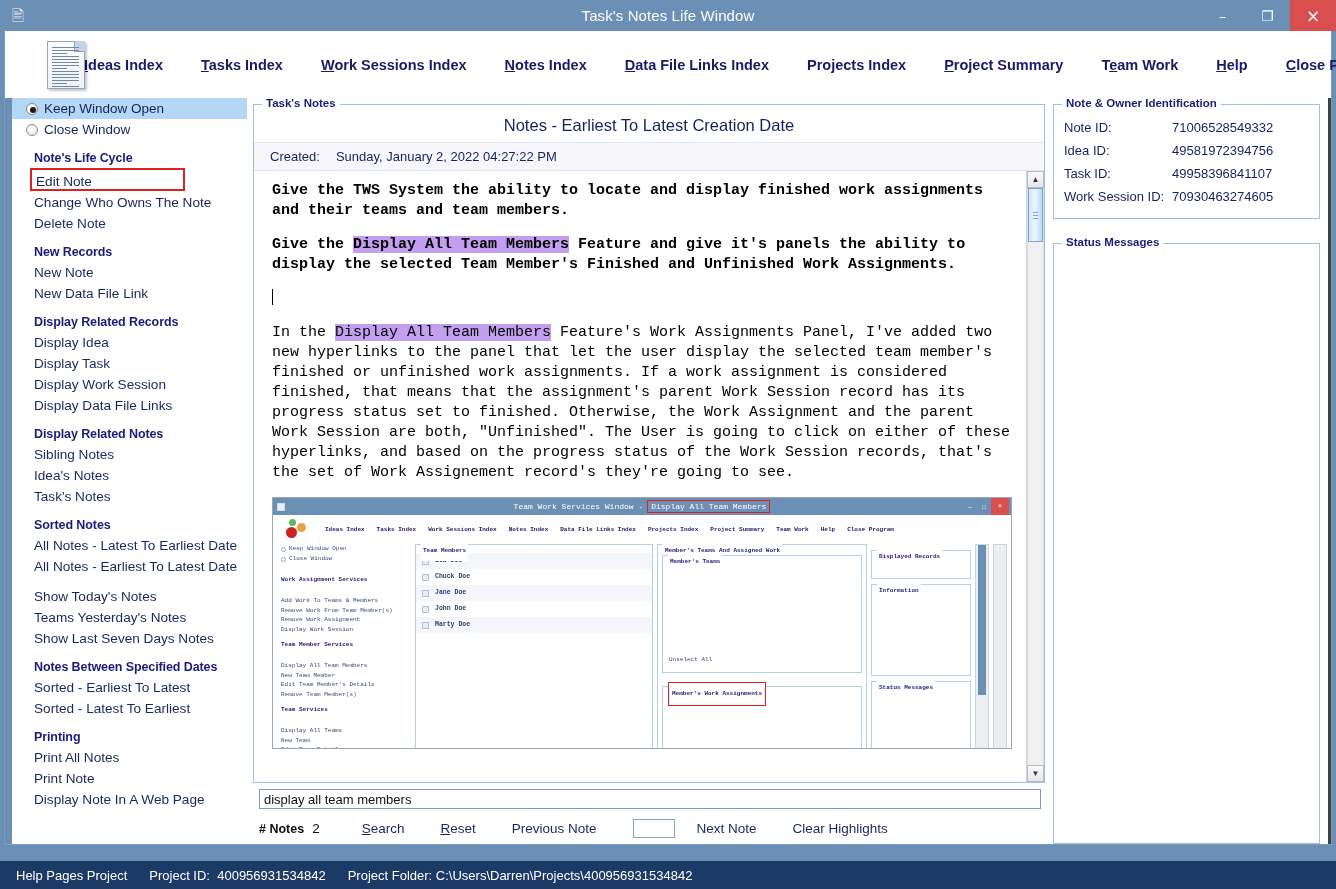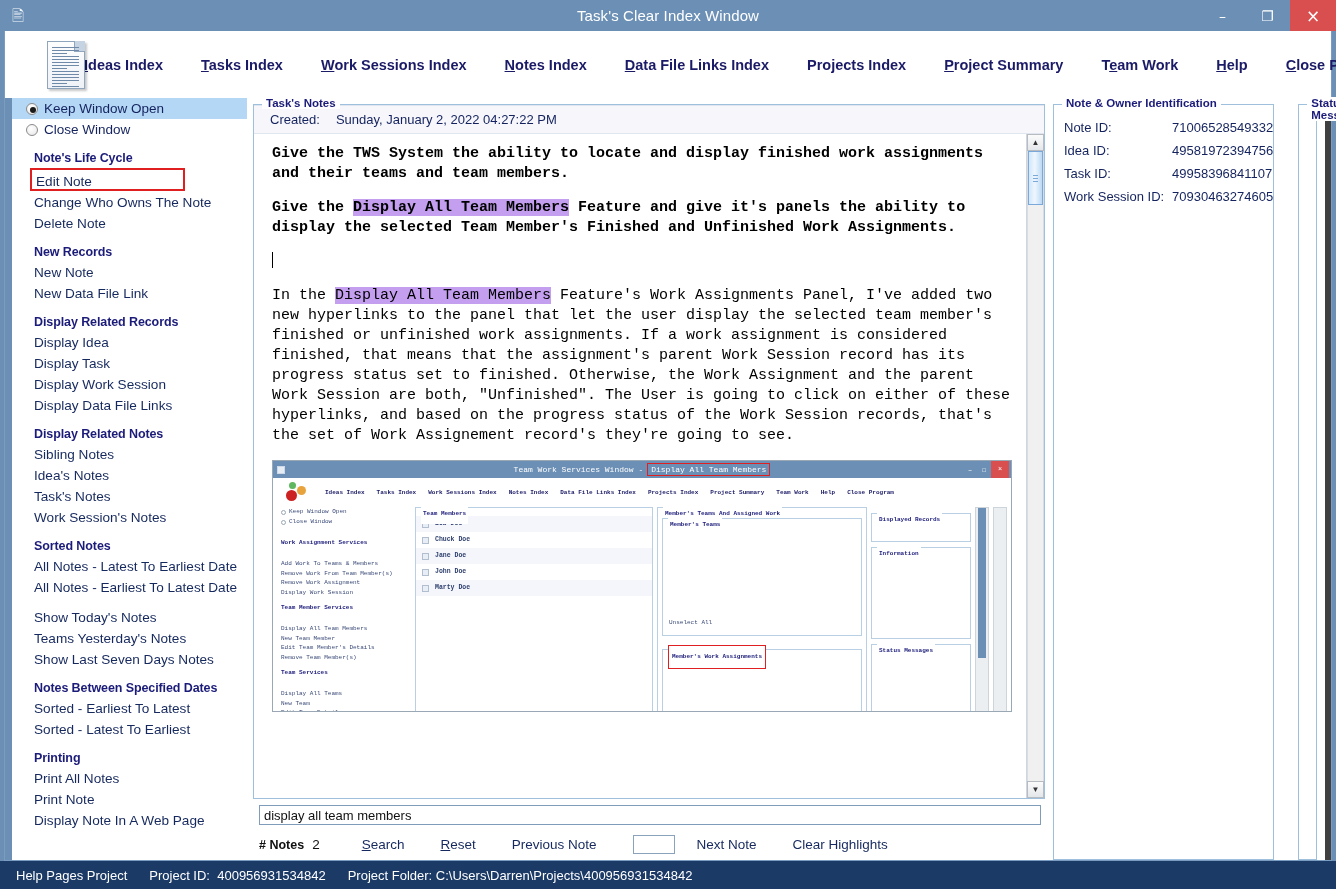--- a/index.html
+++ b/index.html
@@ -35,21 +35,21 @@
   }
   .win-buttons { margin-left: auto; display: flex; height: 31px; align-items: stretch; }
   .win-btn {
     width: 45px; display: flex; align-items: center; justify-content: center;
     color: #ffffff; font-size: 14px; font-family: "DejaVu Sans", sans-serif;
   }
   .win-btn.close { background: #d94f4f; width: 46px; font-size: 17px; }
   
   .client {
     flex: 1 1 auto;
-    margin: 0 4px 0 4px;
+    margin: 0 4px 16px 4px;
     background: #f9a8d4;
     border: 1px solid #7a9cc0;
     border-top: none;
     display: flex; flex-direction: column;
     position: relative;
   }
   
   .topnav {
     height: 67px; flex: 0 0 67px;
     display: flex; align-items: center;
@@ -271,23 +271,23 @@
   .btn-row .val { margin-right: 42px; color:#111; }
   .btn-row .lnk { margin-right: 36px; color: #16295e; cursor: default; }
   .btn-row .numbox {
     width: 42px; height: 19px; border: 1px solid #8aa3bd; background:#fff;
     margin-right: 22px;
   }
   
   .rightcol {
     width: 282px; flex: 0 0 282px;
     padding: 6px 8px 0 4px;
-    border-right: 6px solid #404040;
+    border-right: 3px solid #404040;
     background: #ffffff;
-    display: flex; flex-direction: row; gap: 24px;
+    display: flex; flex-direction: column; gap: 24px;
   }
   .idfs { border: 1px solid #9fc0dd; position: relative; padding: 11px 0 10px 0; }
   .idrow { display: flex; font-size: 13px; color: #14235e; padding: 4px 0 4px 10px; }
   .idrow .k { width: 108px; flex: 0 0 108px; }
   .idrow .v { }
   .statusfs { border: 1px solid #9fc0dd; position: relative; flex: 1 1 auto; }
   
   .statusbar {
     height: 28px; flex: 0 0 28px;
     background: #1b3a66;
@@ -297,21 +297,21 @@
   }
   .statusbar .seg { white-space: nowrap; }
 </style>
 </head>
 <body>
 
 <div class="window">
 
   <div class="titlebar">
     <div class="title-icon">🖹</div>
-    <div class="title-text">Task's Clear Index Window</div>
+    <div class="title-text">Task's Notes Life Window</div>
     <div class="win-buttons">
       <div class="win-btn">–</div>
       <div class="win-btn">❐</div>
       <div class="win-btn close">×</div>
     </div>
   </div>
 
   <div class="client">
 
     <div class="topnav">
@@ -373,21 +373,20 @@
         <div class="grp-head">Display Related Records</div>
         <div class="side-item">Display Idea</div>
         <div class="side-item">Display Task</div>
         <div class="side-item">Display Work Session</div>
         <div class="side-item">Display Data File Links</div>
 
         <div class="grp-head">Display Related Notes</div>
         <div class="side-item">Sibling Notes</div>
         <div class="side-item">Idea's Notes</div>
         <div class="side-item">Task's Notes</div>
-        <div class="side-item">Work Session's Notes</div>
 
         <div class="grp-head">Sorted Notes</div>
         <div class="side-item">All Notes - Latest To Earliest Date</div>
         <div class="side-item">All Notes - Earliest To Latest Date</div>
         <div class="gap"></div>
         <div class="side-item">Show Today's Notes</div>
         <div class="side-item">Teams Yesterday's Notes</div>
         <div class="side-item">Show Last Seven Days Notes</div>
 
         <div class="grp-head">Notes Between Specified Dates</div>
@@ -398,20 +397,21 @@
         <div class="side-item">Print All Notes</div>
         <div class="side-item">Print Note</div>
         <div class="side-item">Display Note In A Web Page</div>
       </div>
 
       <div class="center">
 
         <div class="fieldset">
           <div class="legend">Task's Notes</div>
 
+          <div class="notes-title">Notes - Earliest To Latest Creation Date</div>
 
           <div class="created-bar">
             <span class="lbl">Created:</span>
             <span class="val">Sunday, January 2, 2022  04:27:22 PM</span>
           </div>
 
           <div class="note-area">
             <div class="note-body">
               <p class="b">Give the TWS System the ability to locate and display finished work assignments and their teams and team members.</p>
               <p class="b"><span>Give the </span><span class="hl">Display All Team Members</span><span> Feature and give it's panels the ability to display the selected Team Member's Finished and Unfinished Work Assignments.</span></p>

